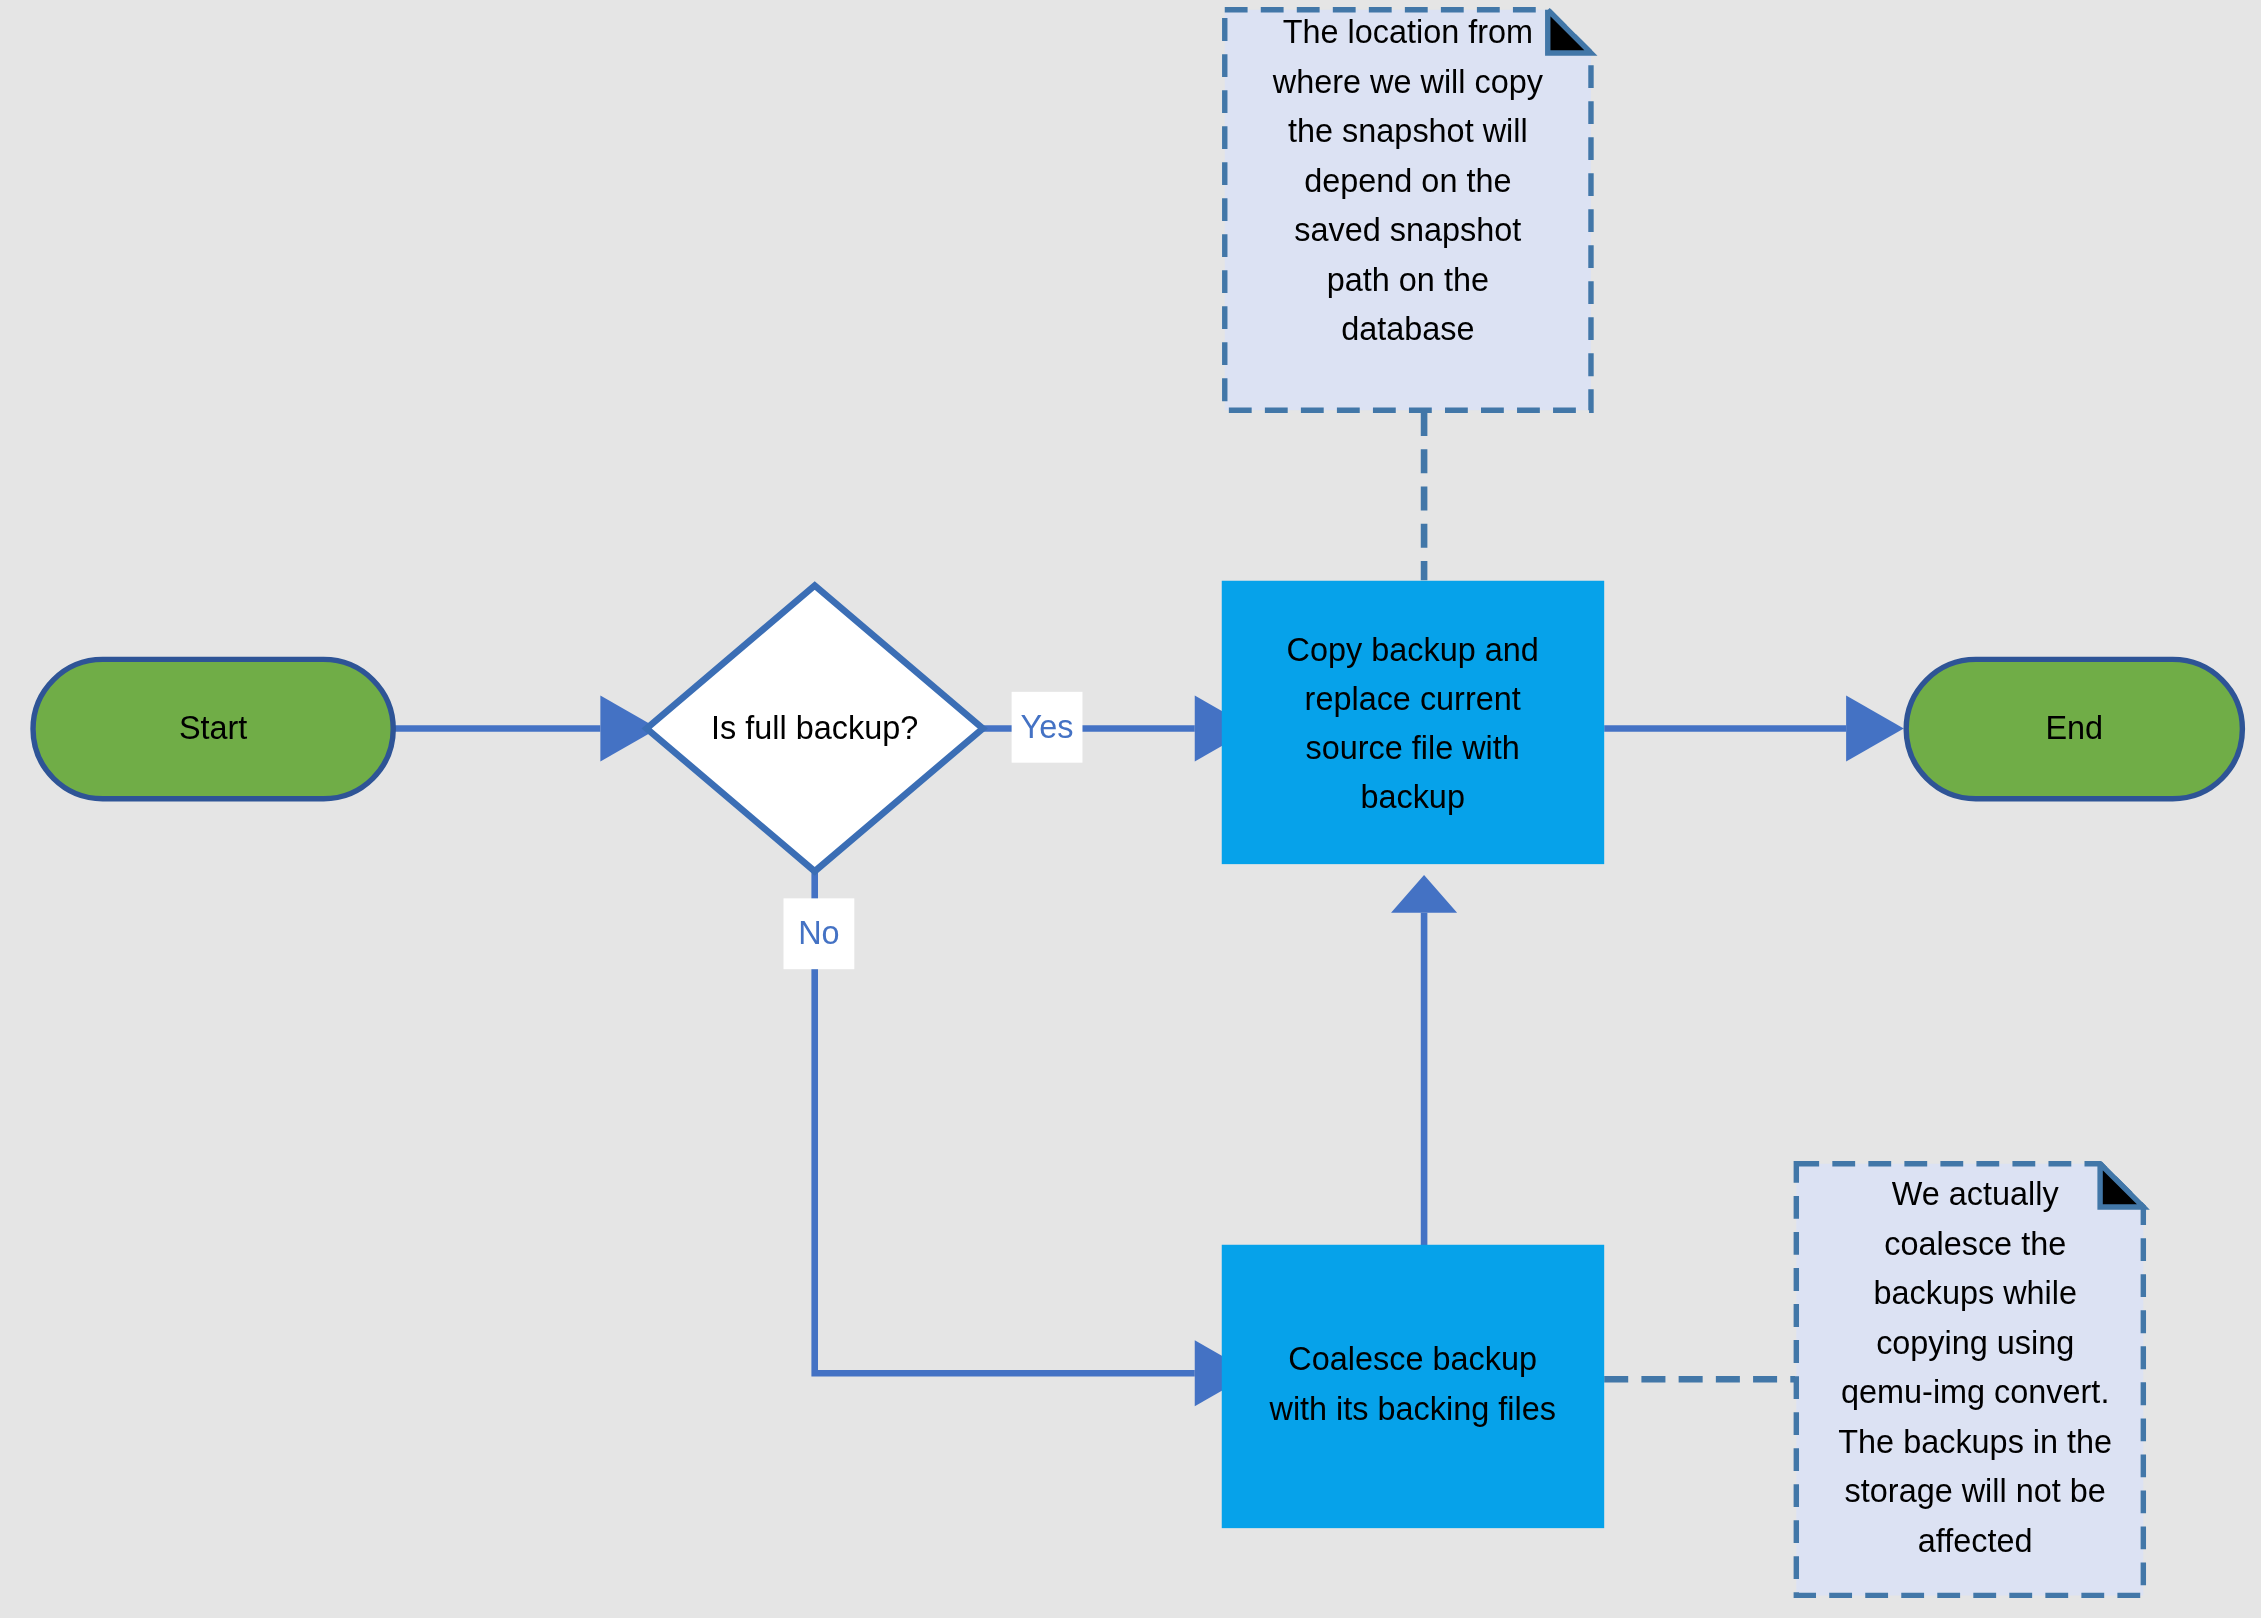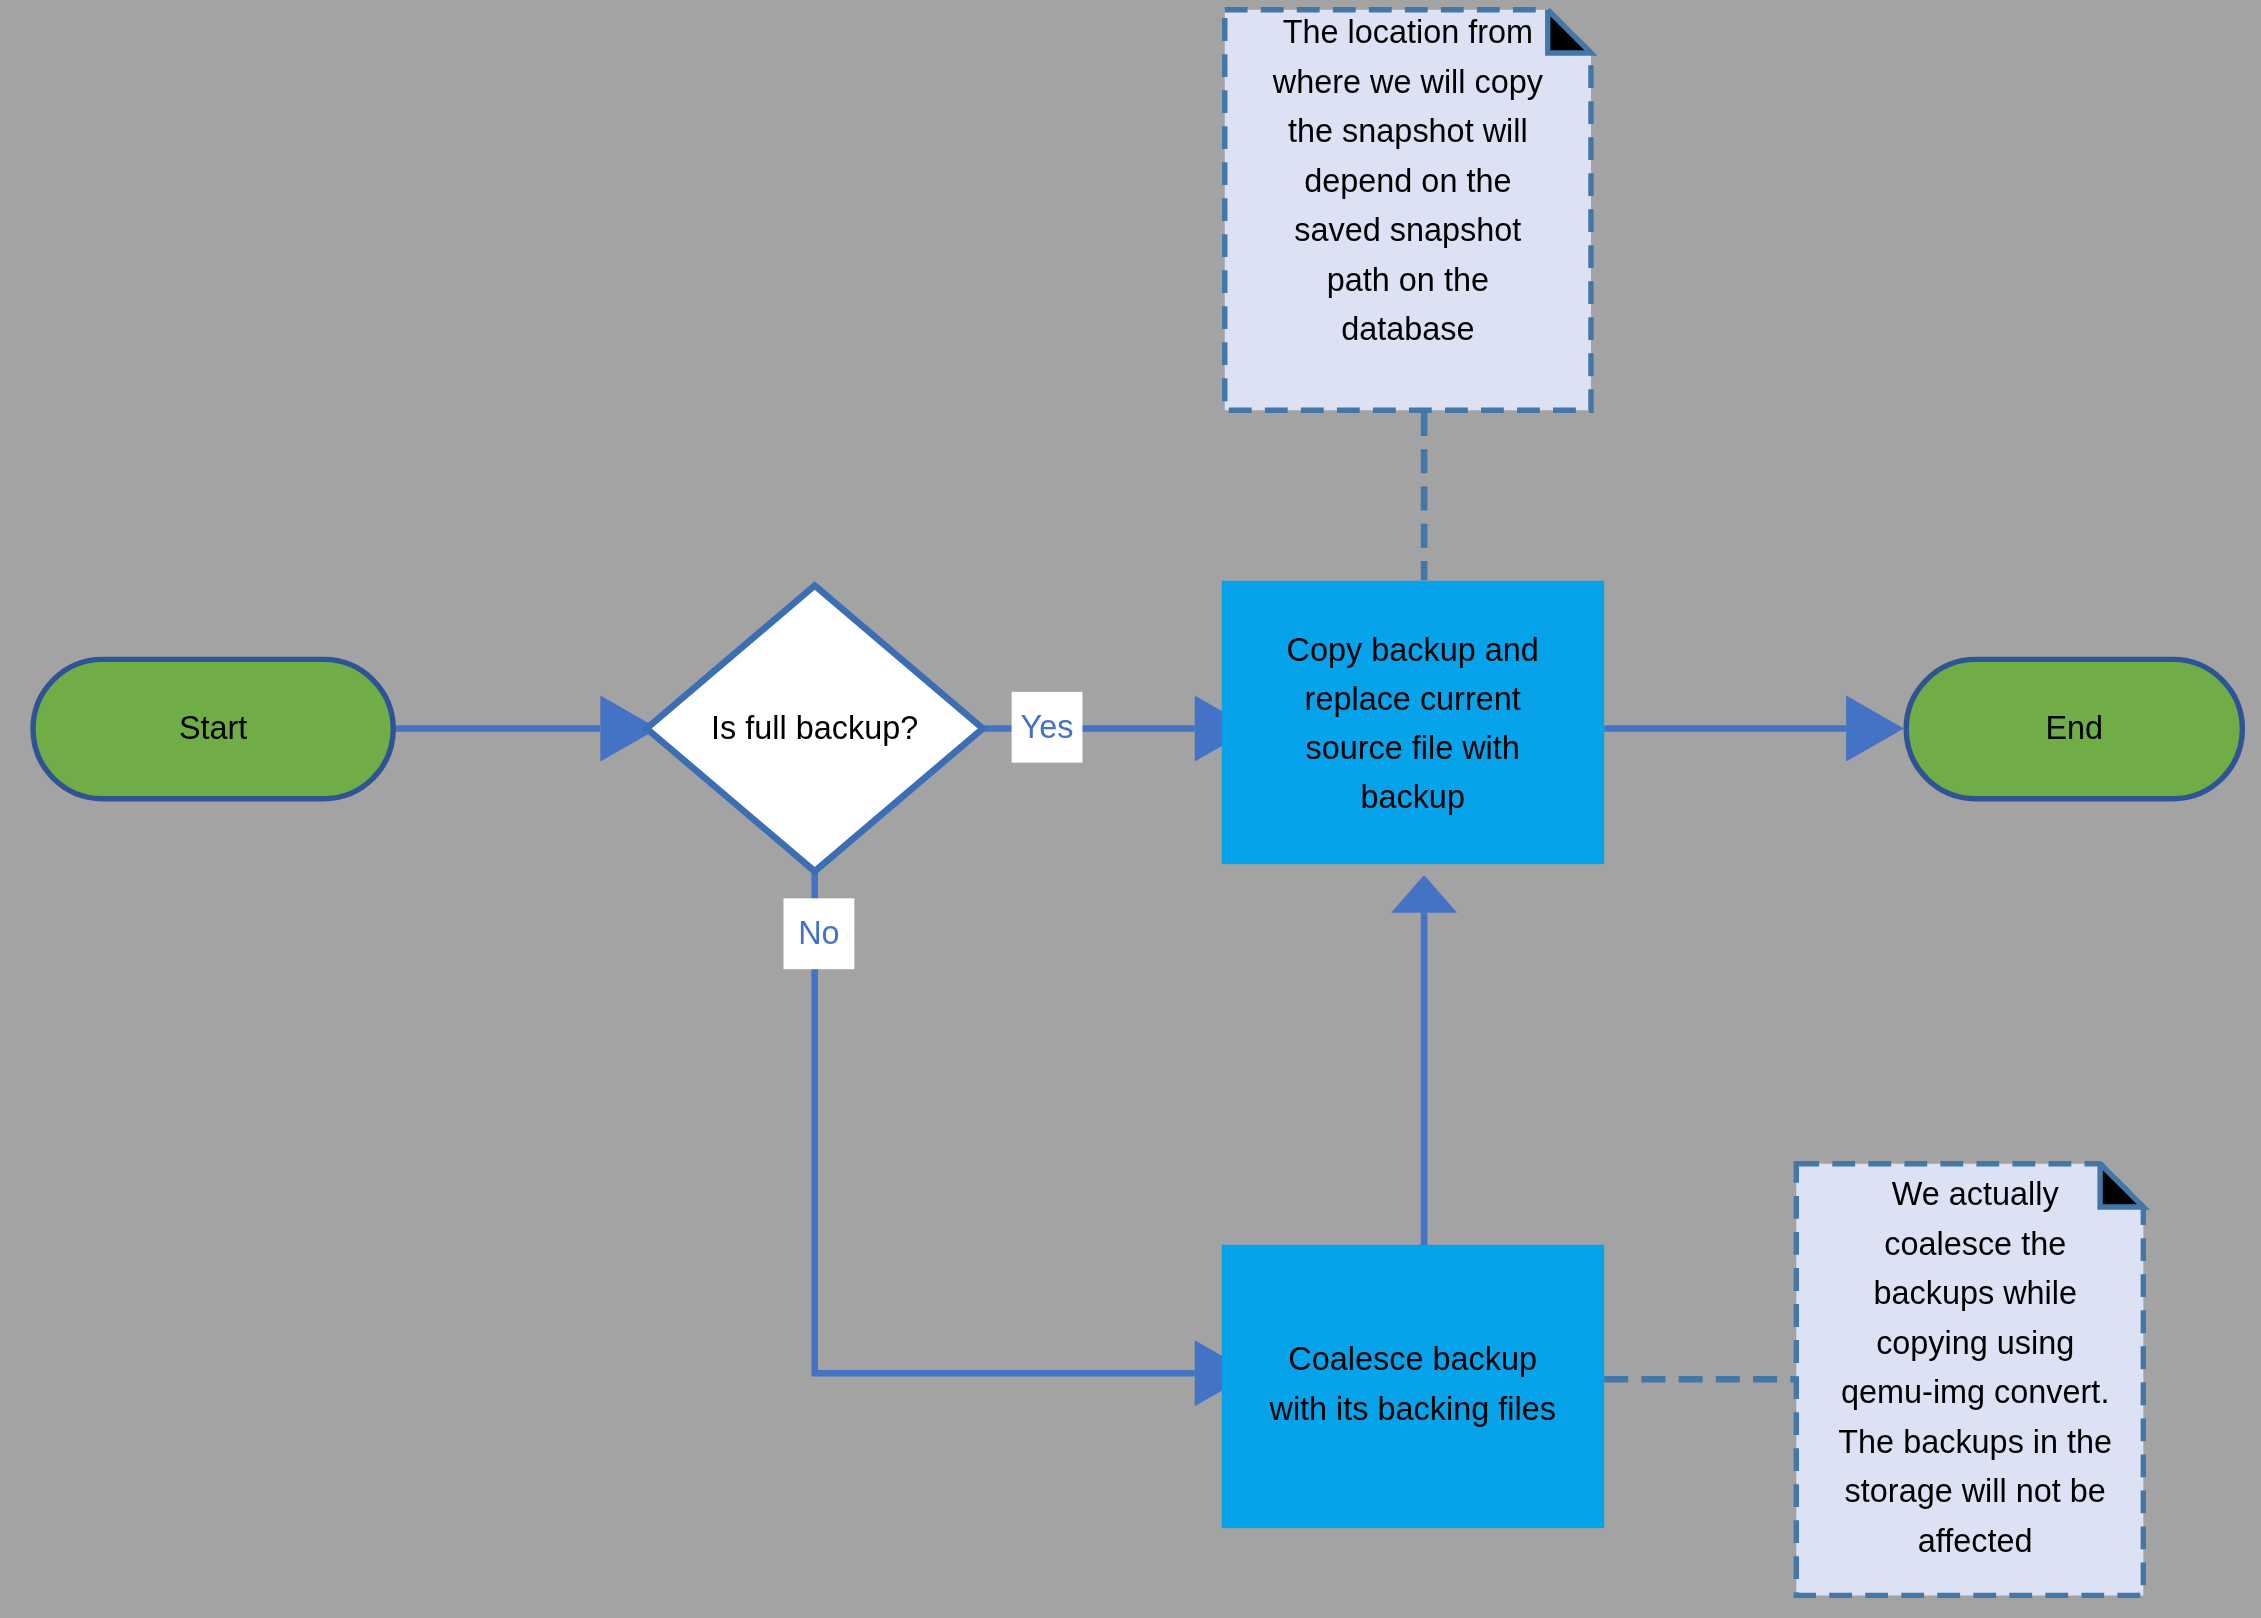--- a/index.html
+++ b/index.html
@@ -11,21 +11,21 @@
   body {
     width: 2261px;
     height: 1619px;
     overflow: hidden;
     font-family: "Liberation Sans", sans-serif;
   }
   #diagram-root {
     position: relative;
     width: 2261px;
     height: 1619px;
-    background: #a3a3a3;
+    background: #e5e5e5;
   }
   svg.flow {
     display: block;
     width: 2261px;
     height: 1619px;
   }
   text {
     font-family: "Liberation Sans", sans-serif;
     dominant-baseline: middle;
   }

